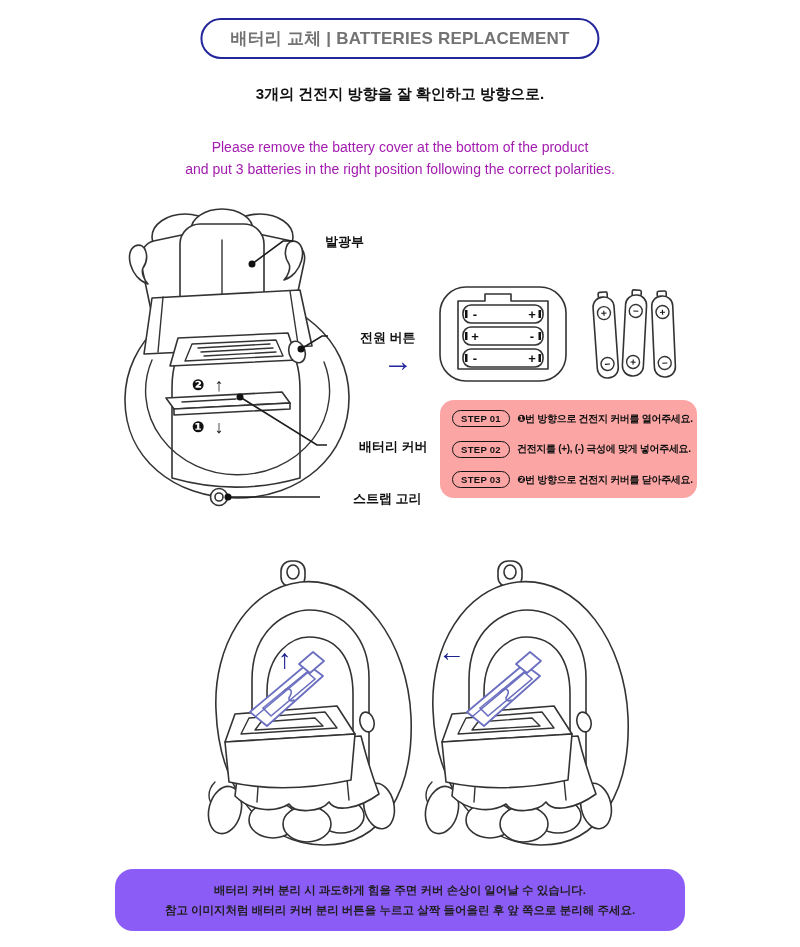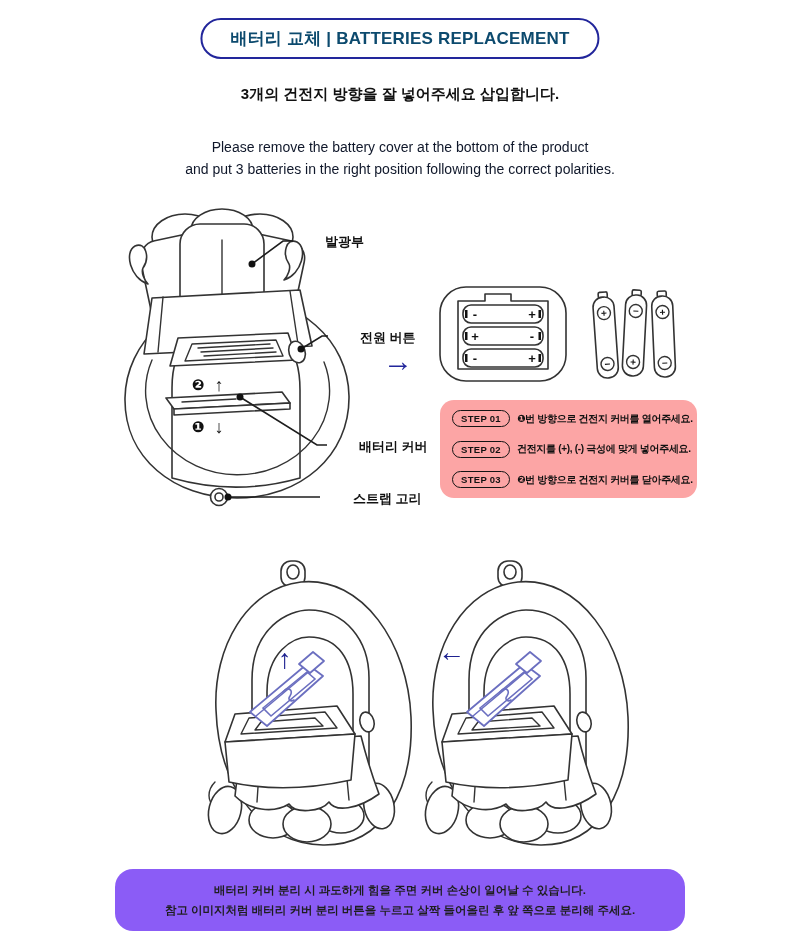--- a/index.html
+++ b/index.html
@@ -2,26 +2,26 @@
 <html><head>
 <meta charset="utf-8">
 <style>
   html,body{margin:0;padding:0;background:#fff;}
   .page{position:relative;width:800px;height:947px;background:#fff;overflow:hidden;
         font-family:"Liberation Sans","DejaVu Sans",sans-serif;color:#111;}
   .abs{position:absolute;}
 
   .title-pill{position:absolute;top:18px;left:50%;transform:translateX(-50%);
     border:2.5px solid #22269b;border-radius:999px;padding:7px 28px;
-    color:#0c4a6e;font-size:17px;font-weight:800;letter-spacing:.2px;white-space:nowrap;}
+    color:#737373;font-size:17px;font-weight:800;letter-spacing:.2px;white-space:nowrap;}
 
   .ko-intro{position:absolute;top:82px;left:0;width:800px;text-align:center;
     font-size:15px;font-weight:700;line-height:23px;color:#111;}
   .en-intro{position:absolute;top:136px;left:0;width:800px;text-align:center;
-    font-size:14px;font-weight:400;line-height:22px;color:#0f172a;}
+    font-size:14px;font-weight:400;line-height:22px;color:#a21caf;}
 
   .callout-label{position:absolute;font-size:13px;font-weight:700;color:#111;white-space:nowrap;margin-left:28px;}
 
   .flow-arrow{position:absolute;left:383px;top:344px;font-size:30px;font-weight:800;color:#22269b;}
   .open-arrow{position:absolute;font-size:27px;font-weight:800;color:#1e2290;}
 
   .steps-box{position:absolute;left:440px;top:400px;width:257px;height:98px;
     background:#fca5a5;border-radius:14px;box-sizing:border-box;padding:10px 12px;
     display:flex;flex-direction:column;justify-content:space-between;}
   .step-row{display:flex;align-items:center;gap:7px;}
@@ -46,21 +46,21 @@
 </head>
 <body>
 
 <div class="page">
 
   <div class="title-pill">
     <span>배터리 교체 | BATTERIES REPLACEMENT</span>
   </div>
 
   <div class="ko-intro">
-    <div>3개의 건전지 방향을 잘 넣어주세요 삽입합니다.</div>
+    <div>3개의 건전지 방향을 잘 확인하고 방향으로.</div>
   </div>
 
   <div class="en-intro">
     <div>Please remove the battery cover at the bottom of the product</div>
     <div>and put 3 batteries in the right position following the correct polarities.</div>
   </div>
 
   <svg class="abs" style="left:100px;top:212px;" width="300" height="305" viewBox="100 212 300 305">
     <g>
       <ellipse class="ln" cx="185" cy="237" rx="33" ry="23"></ellipse>

